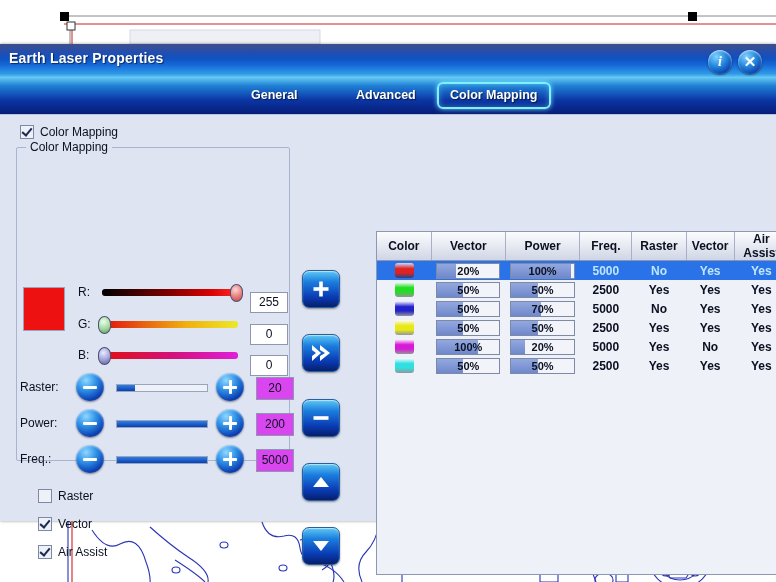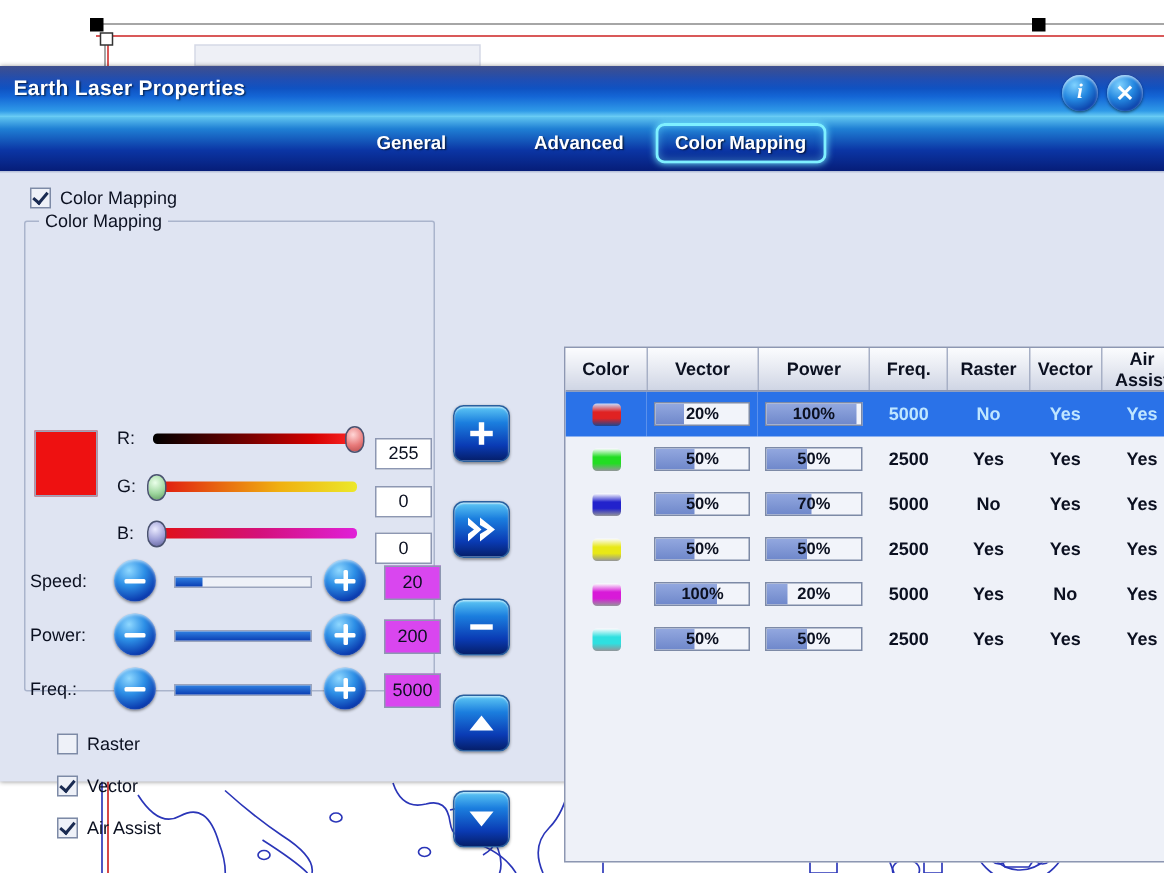--- a/index.html
+++ b/index.html
@@ -202,21 +202,21 @@
   table.grid{border-collapse:collapse;width:100%;table-layout:fixed;}
   table.grid th{
     height:21px;
     background:linear-gradient(180deg,#fbfcfe 0%,#e7eaf2 48%,#cfd5e4 100%);
     border-right:1px solid #a7b0c6;
     border-bottom:1px solid #8d97b2;
     font-size:12px;font-weight:bold;color:#0b1020;
     padding:0;
   }
   table.grid td{
-    height:30px;padding:0;font-size:12px;color:#0b1020;
+    height:19px;padding:0;font-size:12px;color:#0b1020;
     text-align:center;font-weight:bold;
   }
   tr.sel td{background:#2a72e8;color:#ffffff;}
   tr.sel td.yn{color:#bfe6ff;}
   .cs{
     width:19px;height:15px;margin:0 auto;border-radius:3px;
   }
   .bar{
     position:relative;height:14px;margin:0 5px;
     background:#f2f4fa;border:1px solid #7d8aa6;
@@ -336,21 +336,21 @@
     </div>
 
     <div id="row-B" class="slider-row">
       <span class="sl-label">B:</span>
       <div class="sl-track" style="background:linear-gradient(90deg,#e01010 0%,#d4107a 52%,#e020d8 100%);"></div>
       <div class="sl-knob" style="left:20px;background:radial-gradient(circle at 40% 30%,#eaeaff,#9fa0d7 55%,#5f609a);"></div>
       <div class="sl-box">0</div>
     </div>
 
     <div id="row-speed" class="spin-row">
-      <span class="sp-label">Speed:</span>
+      <span class="sp-label">Raster:</span>
       <div class="orb sp-minus"></div>
       <div class="sp-track">
         <div class="sp-fill" style="width:20%"></div>
       </div>
       <div class="orb plus sp-plus"></div>
       <div class="sp-box">20</div>
     </div>
 
     <div id="row-power" class="spin-row">
       <span class="sp-label">Power:</span>

